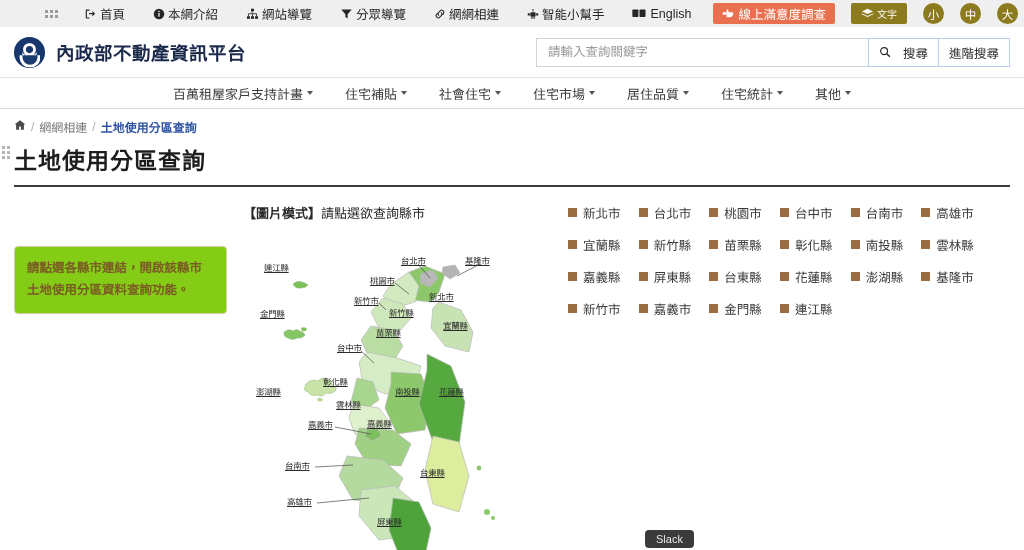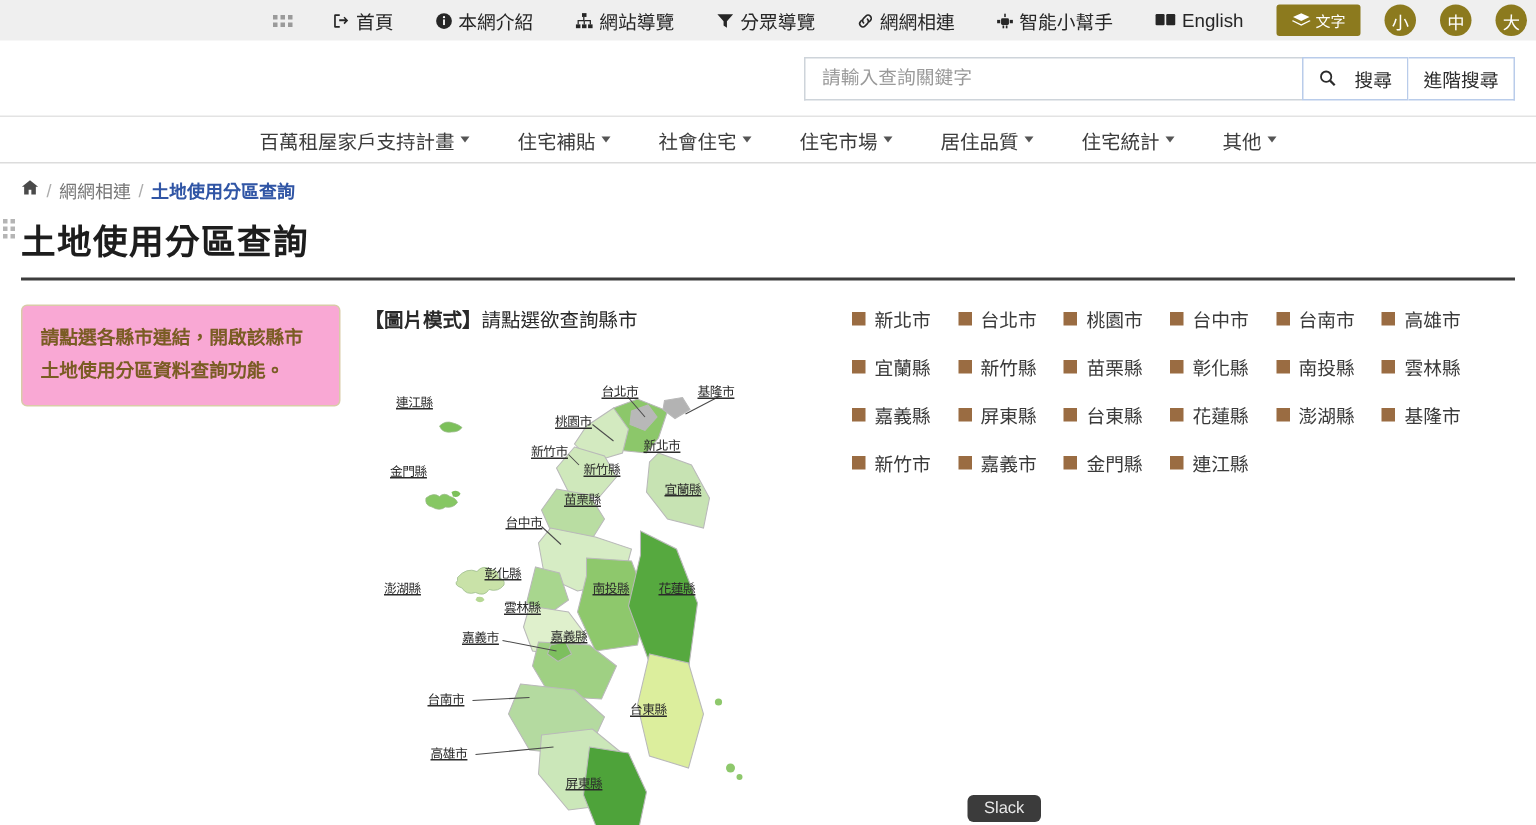--- a/index.html
+++ b/index.html
@@ -208,27 +208,28 @@
 
   
   .content {
     display: flex;
     padding: 16px 14px 0 14px;
     gap: 0;
   }
   .col-note { width: 213px; flex: 0 0 auto; }
   .notebox {
     border: 1px solid #d9cba8;
-    background: #f9a8d4;
+    background: #84cc16;
     border-radius: 4px;
     padding: 11px 12px;
     font-size: 12.5px;
     line-height: 1.75;
     color: #7a5c24;
     font-weight: 700;
+    margin-top: 43px;
   }
   .col-map { width: 315px; flex: 0 0 auto; padding-left: 16px; }
   .col-text { flex: 1; padding-left: 26px; }
   .mode-title {
     font-size: 13px;
     color: #2a2a2a;
     margin-bottom: 28px;
     white-space: nowrap;
   }
   .mode-title b { font-weight: 700; }
@@ -370,37 +371,55 @@
   <a class="top-link">
     <span class="ticon">
       <svg width="15" height="11" viewBox="0 0 20 13">
           <rect x="0.5" y="1" width="8" height="10" rx="1" fill="#262626"></rect>
           <rect x="10" y="1" width="8" height="10" rx="1" fill="#262626"></rect>
         </svg>
     </span>
     <span>English</span>
   </a>
 
+  <div class="survey-btn">
+    <span class="ticon">
+      <svg width="12" height="11" viewBox="0 0 16 14">
+          <path fill="#fff" d="M1 5.4h4.6v3.2H1zM6 3.2c0-.8.6-1.4 1.3-1.4s1.3.6 1.3 1.4v2.2h4.1c1.3 0 2.3.6 2.3 1.7 0 2.4-1.4 4.9-4.2 4.9H6V3.2z"></path>
+        </svg>
+    </span>
+    <span>線上滿意度調查</span>
+  </div>
 
   <div class="text-btn">
     <span class="ticon">
       <svg width="13" height="11" viewBox="0 0 16 14">
           <path fill="#fff" d="M8 1 15 4.3 8 7.6 1 4.3 8 1z"></path>
           <path fill="#fff" d="M1 7l7 3.3L15 7l1 .6L8 11.6 0 7.6 1 7z"></path>
         </svg>
     </span>
     <span>文字</span>
   </div>
 
   <div class="size-btn">小</div>
   <div class="size-btn">中</div>
   <div class="size-btn">大</div>
 </div>
 
 <div class="header">
+  <div class="brand">
+    <span class="logo-mark">
+      <svg width="31" height="31" viewBox="0 0 32 32" style="position:absolute;left:0;top:0">
+        <circle cx="16" cy="16" r="15.5" fill="#17366b"></circle>
+        <path d="M16 6.5c-4 0-6.6 2.6-6.6 6.3 0 2.4 1 4.3 2.4 5.6-1.4-.5-2.6-1.6-3.3-3-.2 5 3.3 8.6 7.5 8.6s7.7-3.6 7.5-8.6c-.7 1.4-1.9 2.5-3.3 3 1.4-1.3 2.4-3.2 2.4-5.6 0-3.7-2.6-6.3-6.6-6.3z" fill="#ffffff"></path>
+        <path d="M16 9.2c-2.3 0-3.8 1.6-3.8 3.8 0 2.1 1.6 3.7 3.8 3.7s3.8-1.6 3.8-3.7c0-2.2-1.5-3.8-3.8-3.8z" fill="#17366b"></path>
+      </svg>
+    </span>
+    <span class="brand-title">內政部不動產資訊平台</span>
+  </div>
 
   <div class="search-wrap">
     <input class="search-input" type="text" placeholder="請輸入查詢關鍵字" style="">
     <button class="btn-search">
       <span class="ticon">
         <svg width="12" height="12" viewBox="0 0 16 16">
             <circle cx="6.8" cy="6.8" r="4.6" stroke="#2b2b2b" stroke-width="1.6" fill="none"></circle>
             <line x1="10.3" y1="10.3" x2="14.4" y2="14.4" stroke="#2b2b2b" stroke-width="2"></line>
           </svg>
       </span>

